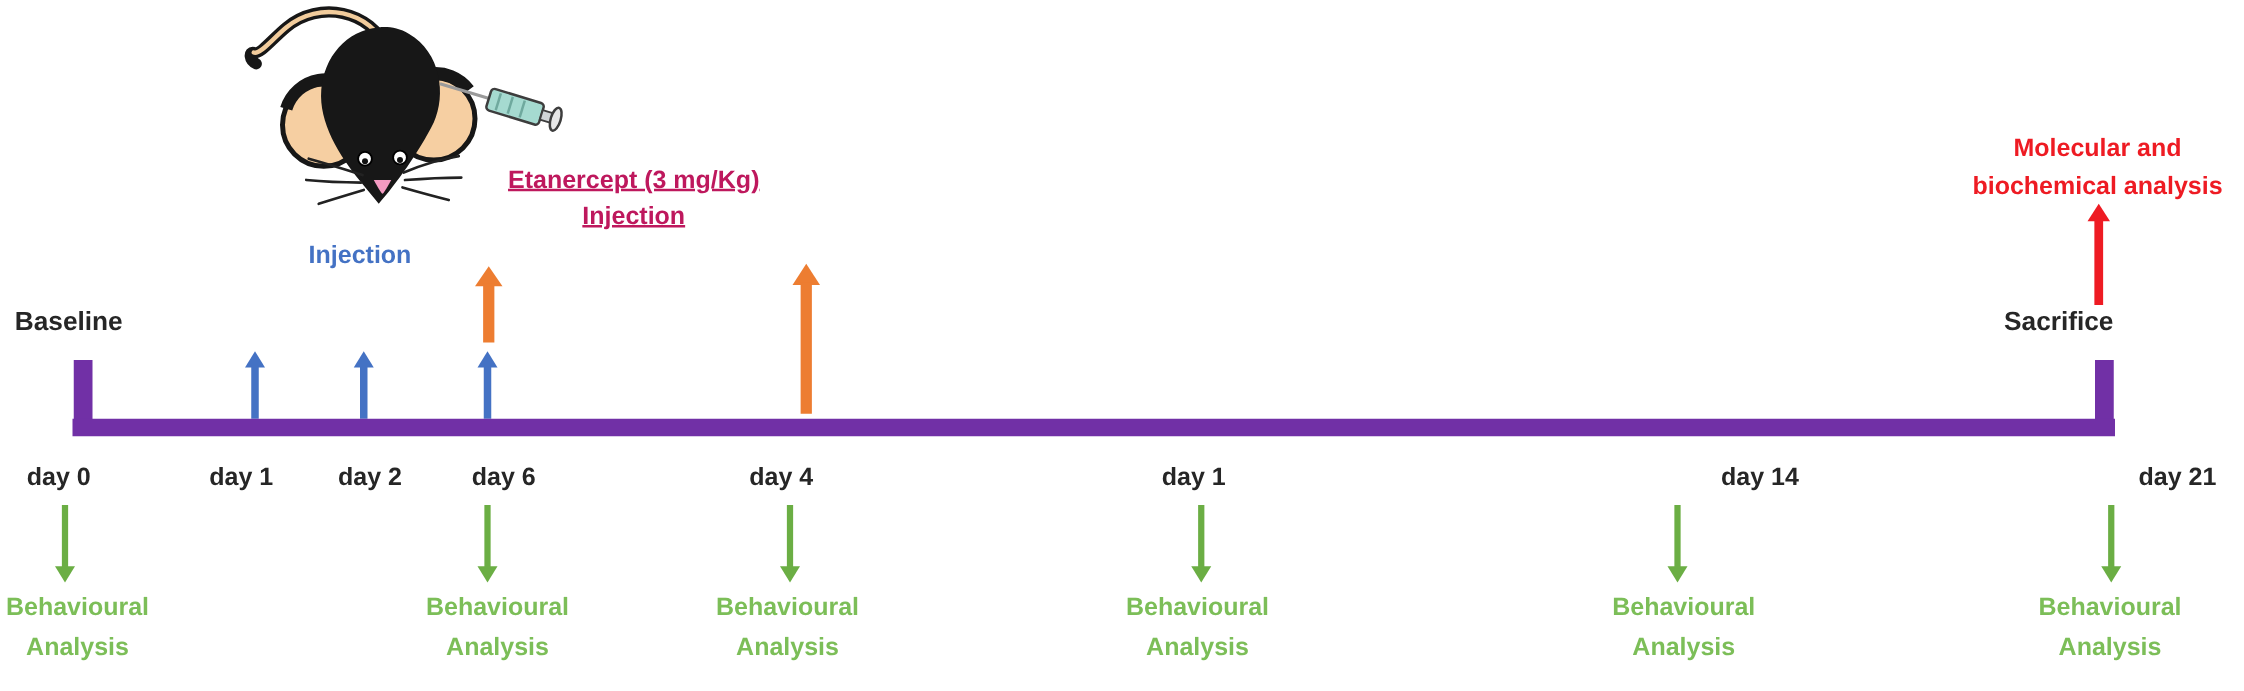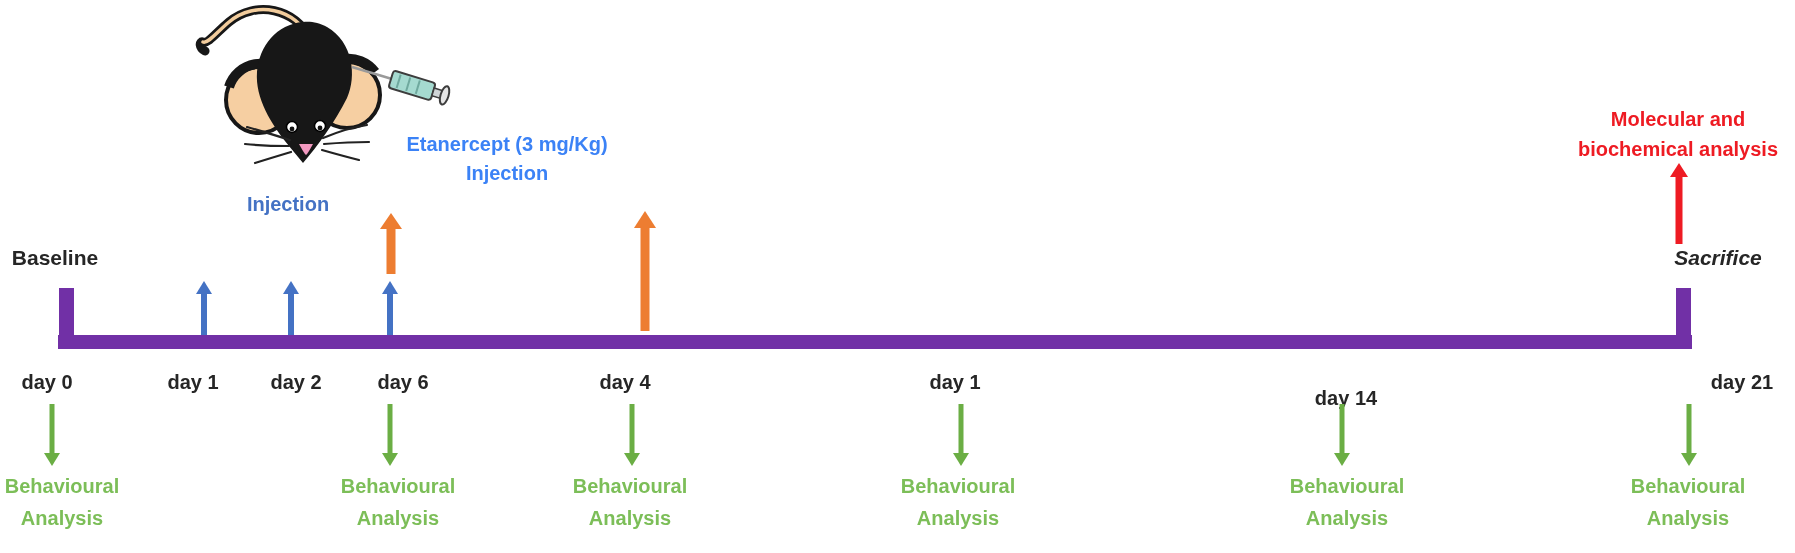--- a/index.html
+++ b/index.html
@@ -17,21 +17,21 @@
   .riser-left{left:59px;}
   .riser-right{left:1676px;}
   
   .endpoint-label{position:absolute;top:246px;width:134px;text-align:center;
     font-size:21px;font-weight:bold;color:#262626;}
   .day-label{position:absolute;top:371px;width:110px;text-align:center;
     font-size:20px;font-weight:bold;color:#262626;}
   .note{position:absolute;text-align:center;font-weight:bold;font-size:20px;}
   .note div{white-space:nowrap;}
   .note-blue{color:#4472C4;line-height:30px;}
-  .note-orange{color:#3b82f6;line-height:29px;}
+  .note-orange{color:#be185d;line-height:29px;text-decoration:underline;}
   .note-red{color:#EE1B23;line-height:30px;}
   .behav{position:absolute;top:470px;width:150px;text-align:center;
     font-size:20px;font-weight:bold;color:#7CBE58;line-height:32px;}
   
   .arrow{position:absolute;}
   .arrow .head{position:absolute;left:50%;transform:translateX(-50%);width:0;height:0;
     border-left:var(--hw) solid transparent;border-right:var(--hw) solid transparent;}
   .arrow .shaft{position:absolute;left:50%;transform:translateX(-50%);
     width:var(--sw);background:var(--c);}
   .arrow.up .head{top:0;border-bottom:var(--hh) solid var(--c);}
@@ -91,21 +91,21 @@
     <div>Etanercept (3 mg/Kg)</div>
     <div>Injection</div>
   </div>
 
   <div class="note note-red" style="left:1558px;top:104px;width:240px;">
     <div>Molecular and</div>
     <div>biochemical analysis</div>
   </div>
 
   <div class="endpoint-label" style="left:-12px;">Baseline</div>
-  <div class="endpoint-label" style="left:1651px;font-style:italic;">Sacrifice</div>
+  <div class="endpoint-label" style="left:1580px;">Sacrifice</div>
 
   <div class="arrow up" style="left:1670px;top:163px;width:18px;height:81px;--c:#EE1B23;--hw:9px;--hh:14px;--sw:7px;">
     <div class="head"></div>
     <div class="shaft"></div>
   </div>
 
   <div class="arrow up" style="left:380px;top:213px;width:22px;height:61px;--c:#ED7D31;--hw:11px;--hh:16px;--sw:9px;">
     <div class="head"></div>
     <div class="shaft"></div>
   </div>
@@ -130,21 +130,21 @@
   <div class="tl-riser riser-left"></div>
   <div class="tl-riser riser-right"></div>
   <div class="tl-bar"></div>
 
   <div class="day-label" style="left:-8px;">day 0</div>
   <div class="day-label" style="left:138px;">day 1</div>
   <div class="day-label" style="left:241px;">day 2</div>
   <div class="day-label" style="left:348px;">day 6</div>
   <div class="day-label" style="left:570px;">day 4</div>
   <div class="day-label" style="left:900px;">day 1</div>
-  <div class="day-label" style="left:1291px;margin-top:16px;">day 14</div>
+  <div class="day-label" style="left:1353px;">day 14</div>
   <div class="day-label" style="left:1687px;">day 21</div>
 
   <div class="arrow down" style="left:44px;top:404px;width:16px;height:62px;--c:#6BAE44;--hw:8px;--hh:13px;--sw:5px;">
     <div class="head"></div>
     <div class="shaft"></div>
   </div>
   <div class="arrow down" style="left:382px;top:404px;width:16px;height:62px;--c:#6BAE44;--hw:8px;--hh:13px;--sw:5px;">
     <div class="head"></div>
     <div class="shaft"></div>
   </div>

